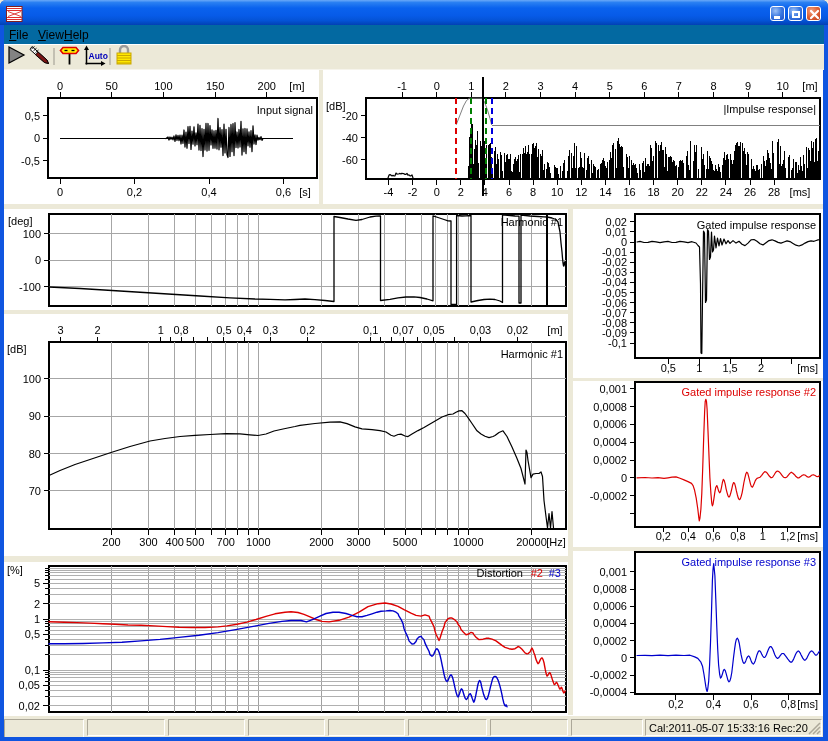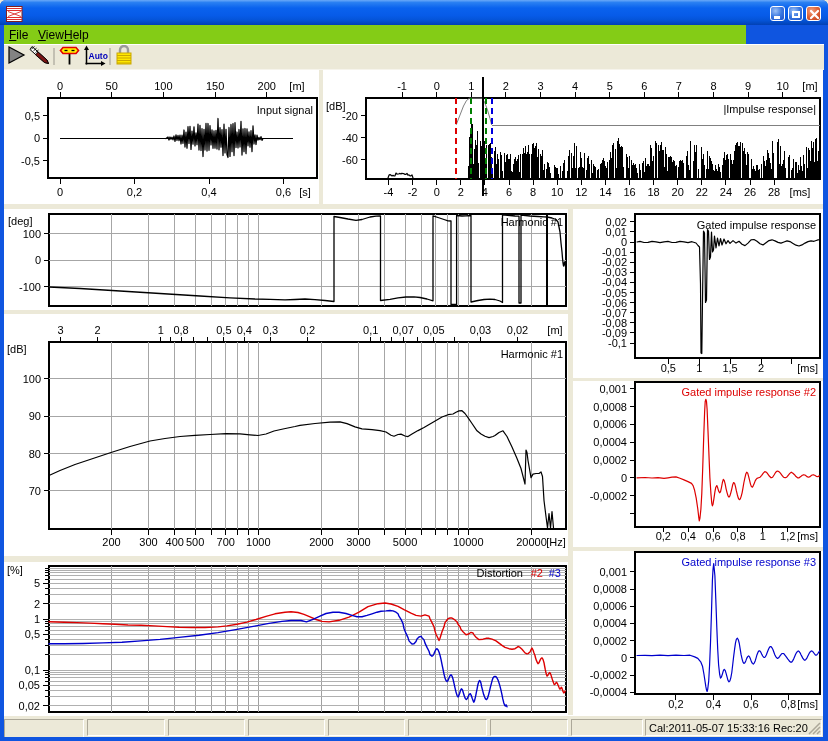--- a/index.html
+++ b/index.html
@@ -15,21 +15,21 @@
     <div class="abs" style="left:3px;top:9px;width:6px;height:2.5px;background:#fff"></div>
   </div>
 <div class="abs" style="left:788px;top:6px;width:15px;height:15px;background:radial-gradient(circle at 35% 30%,#9dc1f5,#3a77e0 50%,#1e52c8 100%);border:1px solid #fff;border-radius:3px">
     <div class="abs" style="left:3px;top:3.5px;width:8px;height:7.5px;border:2px solid #fff;border-top-width:2.5px"></div>
   </div>
 <div class="abs" style="left:806px;top:6px;width:15px;height:15px;background:radial-gradient(circle at 35% 30%,#f1a080,#e0683c 45%,#c13a15 100%);border:1px solid #fff;border-radius:3px">
     <svg class="abs" style="left:2px;top:2px" width="11" height="11" viewBox="0 0 11 11">
       <path d="M2,2 L9,9 M9,2 L2,9" stroke="#fff" stroke-width="2.2" stroke-linecap="round"></path>
     </svg>
   </div>
-<div class="abs" style="left:4px;top:25px;width:742px;height:19px;background:#84cc16;font-size:12px;color:#000">
+<div class="abs" style="left:4px;top:25px;width:820px;height:19px;background:#0369a1;font-size:12px;color:#000">
     <span class="abs" style="left:5px;top:3px"><u>F</u>ile</span>
     <span class="abs" style="left:34px;top:3px"><u>V</u>iew</span>
     <span class="abs" style="left:60px;top:3px"><u>H</u>elp</span>
   </div>
 <div class="abs" style="left:4px;top:44px;width:820px;height:1px;background:#fff"></div>
 <div class="abs" style="left:4px;top:45px;width:820px;height:24px;background:#ece9d8"></div>
 <svg class="abs" style="left:4px;top:45px" width="140" height="24" viewBox="0 0 140 24">
 <path d="M5,2 L5,18 L20,10 Z" fill="#838383" stroke="#000" stroke-width="1.2"></path>
 <g transform="translate(25,0)">
 <path d="M3,1.5 L18,15 L19.5,18.5 L15.5,17.5 L1,4.5 Z" fill="#fff" stroke="#000" stroke-width="1"></path>

